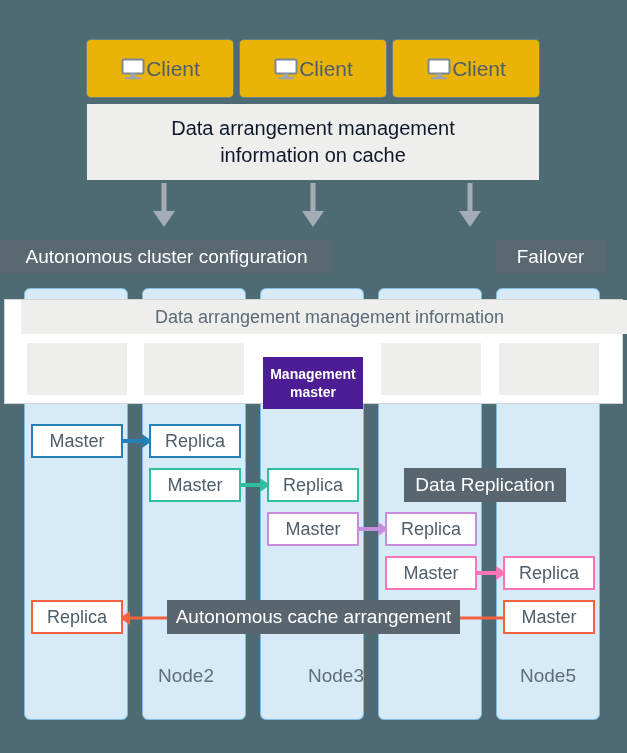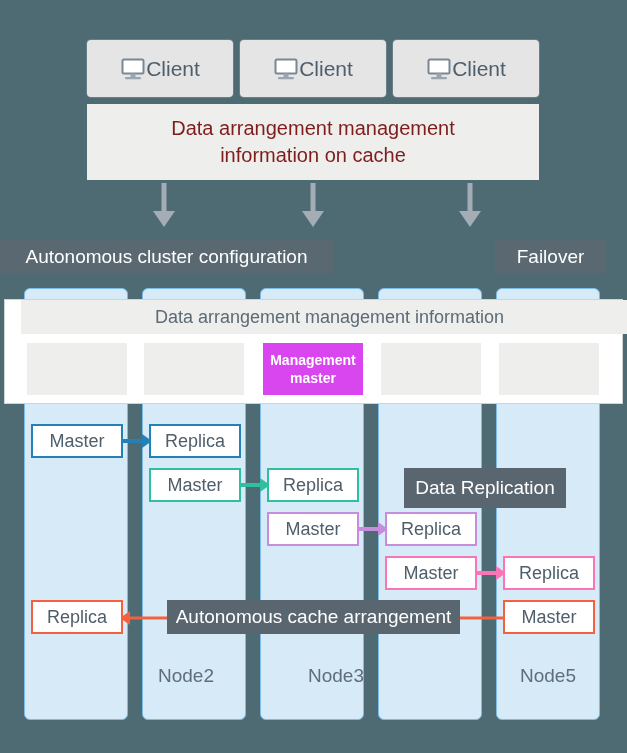--- a/index.html
+++ b/index.html
@@ -7,37 +7,37 @@
     width: 627px; height: 753px;
     background: #4e6a72;
     font-family: "Liberation Sans", sans-serif;
     overflow: hidden;
   }
   #stage { position: relative; width: 627px; height: 753px; }
 
   
   .client-box {
     position: absolute;
-    background: #e5e5e5;
+    background: #eab308;
     border-radius: 4px;
     display: flex;
     align-items: center;
     justify-content: center;
     color: #4a5a66;
     font-size: 21px;
     box-shadow: 0 0 0 1px rgba(255,255,255,0.15);
   }
   .client-box .label { color: #4f5e6b; }
   .monitor-icon { display: block; }
 
   
   .cache-panel {
     position: absolute;
     background: #eeeeec;
-    color: #7f1d1d;
+    color: #0f172a;
     font-size: 20px;
     line-height: 27px;
     text-align: center;
     display: flex;
     align-items: center;
     justify-content: center;
   }
   .cache-panel .txt { white-space: pre-line; }
 
   
@@ -82,29 +82,30 @@
     font-size: 18px;
     display: flex;
     align-items: center;
     justify-content: center;
   }
   .slot {
     position: absolute;
     background: #eeeeec;
   }
   .slot.active {
-    background: #d946ef;
+    background: #4c1d95;
     color: #ffffff;
     font-size: 14px;
     font-weight: bold;
     line-height: 18px;
     display: flex;
     align-items: center;
     justify-content: center;
     text-align: center;
+    margin-top: 14px;
   }
   .slot.active .txt { white-space: pre-line; }
 
   
   .role-box {
     position: absolute;
     background: #ffffff;
     border: 2px solid #000;
     display: flex;
     align-items: center;
@@ -227,21 +228,21 @@
   <div class="conn" style="left:240px; top:475px;">
     <svg width="31" height="20" viewBox="0 0 31 20">
       <path d="M0 10 L22 10" stroke="#2fbf9f" stroke-width="4" fill="none"></path>
       <path d="M20 3 L30 10 L20 17 Z" fill="#2fbf9f"></path>
     </svg>
   </div>
   <div class="role-box" style="left:267px; top:468px; width:92px; height:34px; border-color:#2fbf9f;">
     <span>Replica</span>
   </div>
 
-  <div class="dark-bar tight" style="left:404px; top:468px; width:162px; height:40px;">
+  <div class="dark-bar tight" style="left:404px; top:468px; width:162px; height:34px;">
     <span>Data Replication</span>
   </div>
 
   <div class="role-box" style="left:267px; top:512px; width:92px; height:34px; border-color:#c68ddd;">
     <span>Master</span>
   </div>
   <div class="conn" style="left:358px; top:519px;">
     <svg width="31" height="20" viewBox="0 0 31 20">
       <path d="M0 10 L22 10" stroke="#c68ddd" stroke-width="4" fill="none"></path>
       <path d="M20 3 L30 10 L20 17 Z" fill="#c68ddd"></path>

